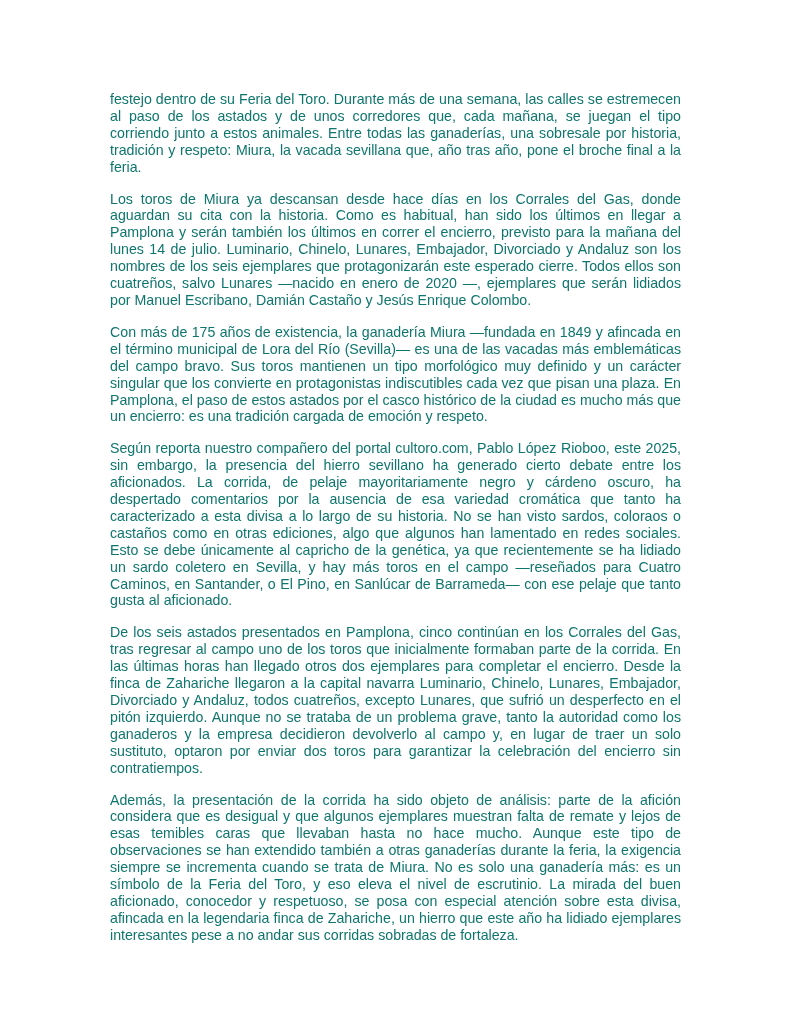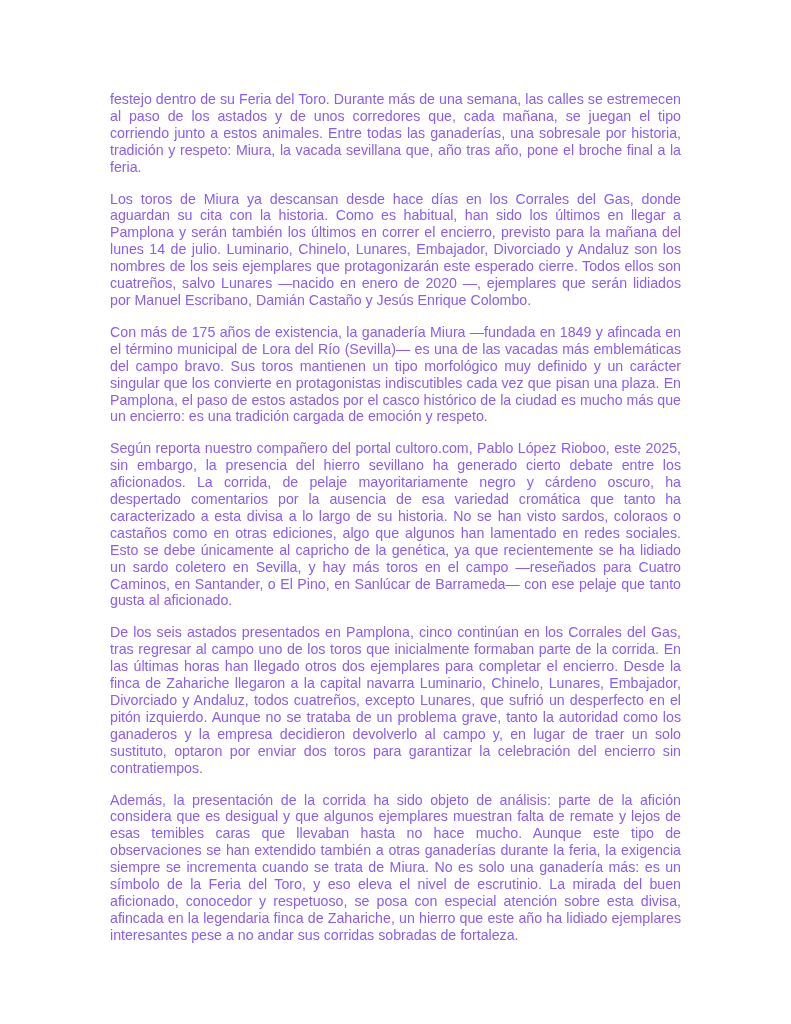--- a/index.html
+++ b/index.html
@@ -5,21 +5,21 @@
   html, body { margin: 0; padding: 0; background: #ffffff; }
   body { width: 791px; height: 1024px; position: relative; overflow: hidden; }
   .page {
     position: absolute;
     left: 110px;
     top: 91px;
     width: 571px;
     font-family: "Liberation Sans", sans-serif;
     font-size: 14.2px;
     line-height: 16.9px;
-    color: #8b5cf6;
+    color: #0f766e;
   }
   .page p {
     margin: 0 0 15px 0;
     text-align: justify;
     text-justify: inter-word;
   }
 </style>
 </head>
 <body>
 

